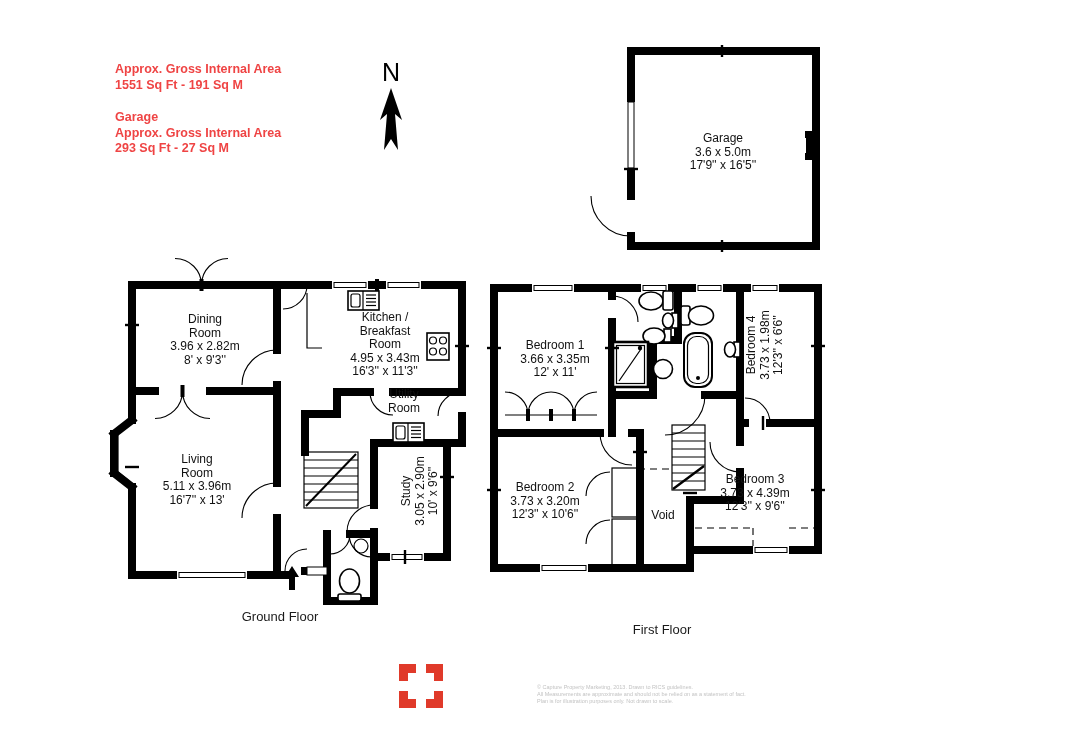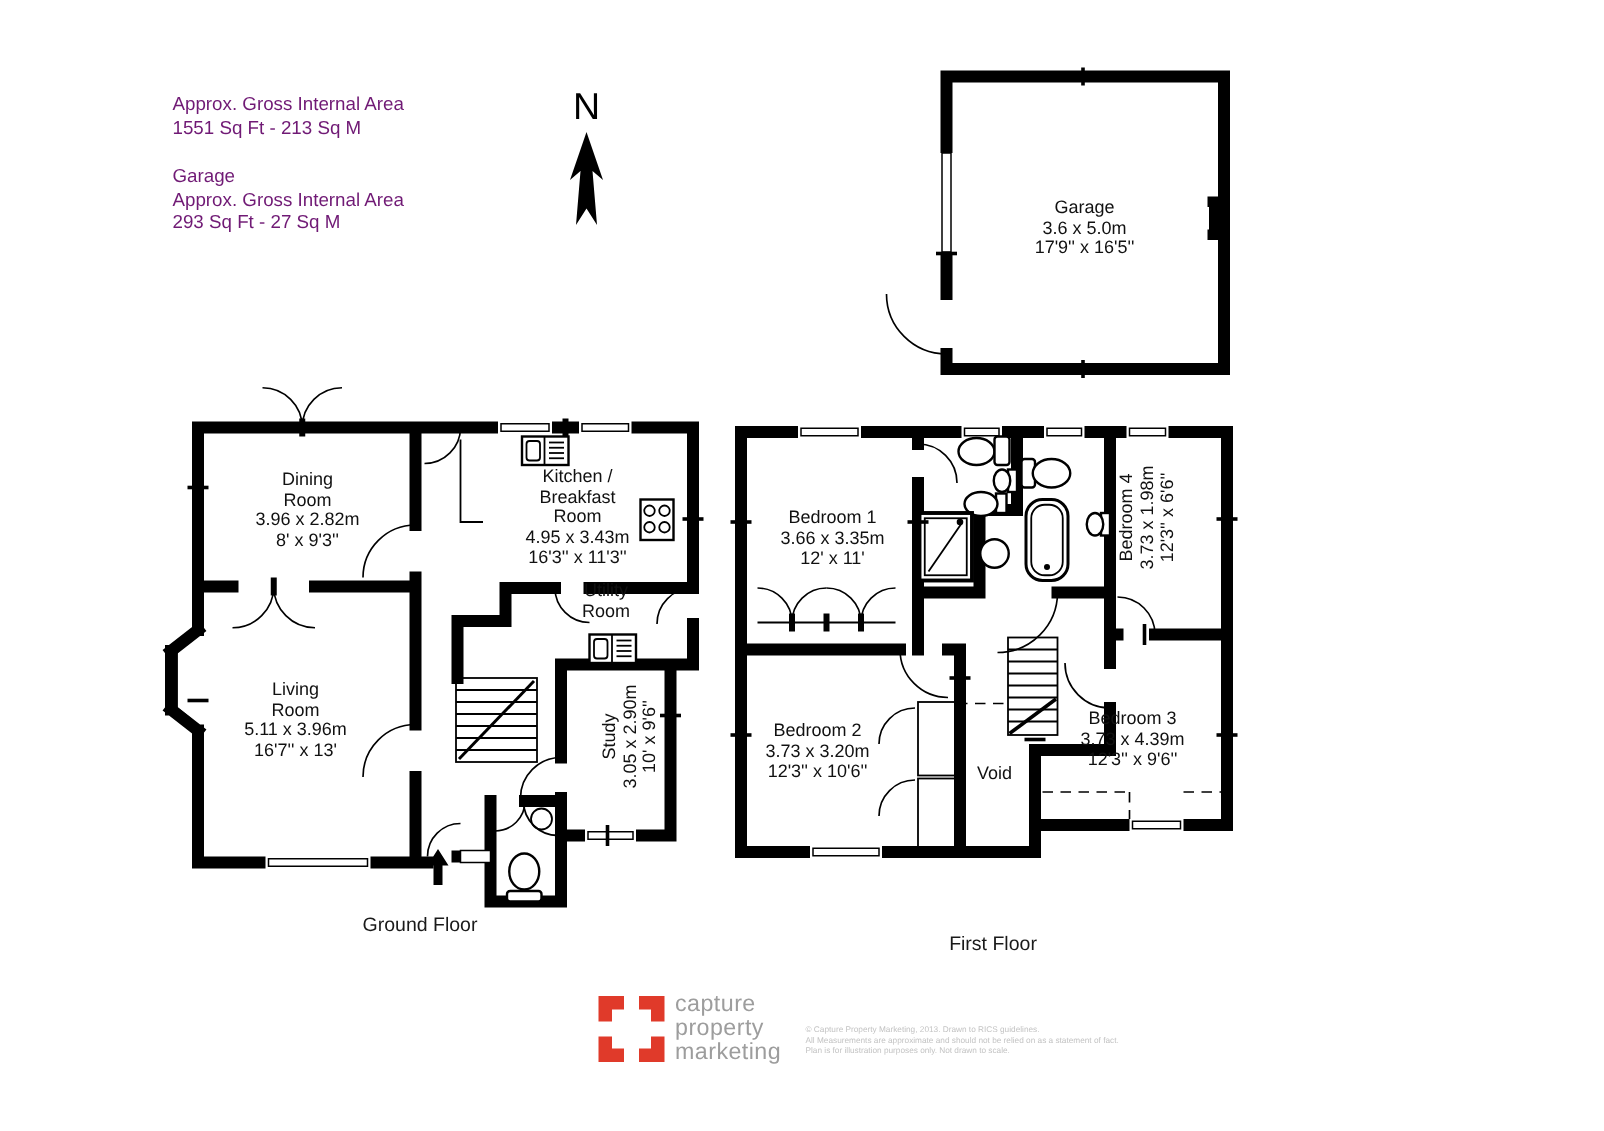--- a/index.html
+++ b/index.html
@@ -13,21 +13,21 @@
   .winclear{fill:#fff;stroke:none;}
   .fix{stroke:#000;stroke-width:1.6;fill:#fff;}
   .fixbold{stroke:#000;stroke-width:2.6;fill:#fff;}
   .tick{stroke:#000;stroke-width:2.4;}
   .stub{stroke:#000;stroke-width:4;}
   .dash{stroke:#000;stroke-width:1.1;fill:none;stroke-dasharray:7 5;}
   .lbl{position:absolute;transform:translate(-50%,-50%);text-align:center;
        font-size:12px;line-height:13.5px;color:#111;white-space:nowrap;}
   .lbl.rot{transform:translate(-50%,-50%) rotate(-90deg);}
   .caption{position:absolute;transform:translate(-50%,-50%);font-size:13px;color:#1a1a1a;white-space:nowrap;}
-  .info{position:absolute;font-size:12.5px;line-height:15.5px;color:#701a75;}
+  .info{position:absolute;font-size:12.5px;line-height:15.5px;color:#ef4444;font-weight:bold;}
   .north-n{position:absolute;transform:translate(-50%,-50%);font-size:25px;color:#000;}
   .brand-words{position:absolute;font-size:15.5px;line-height:16px;color:#9d9d9d;letter-spacing:.3px;}
   .disclaimer{position:absolute;font-size:5.5px;line-height:7px;color:#c3c3c3;}
 </style>
 </head>
 <body>
 
 <div id="canvas">
 
 <svg id="plan-svg" width="1069" height="754" viewBox="0 0 1069 754">
@@ -294,21 +294,21 @@
   <g transform="translate(399,664)" fill="#e03a2a">
     <path d="M0,0 H17 V9 H9 V17 H0 Z"></path>
     <path d="M27,0 H44 V17 H35 V9 H27 Z"></path>
     <path d="M0,27 H9 V35 H17 V44 H0 Z"></path>
     <path d="M35,27 H44 V44 H27 V35 H35 Z"></path>
   </g>
 </svg>
 
 <div class="info" style="left:115px;top:62px;">
   <div>Approx. Gross Internal Area</div>
-  <div>1551 Sq Ft  -  213 Sq M</div>
+  <div>1551 Sq Ft  -  191 Sq M</div>
 </div>
 <div class="info" style="left:115px;top:110px;">
   <div>Garage</div>
   <div>Approx. Gross Internal Area</div>
   <div>293 Sq Ft  - 27 Sq M</div>
 </div>
 <div class="north-n" style="left:391px;top:72px;">N</div>
 
 <div class="lbl" style="left:723px;top:152px;">
   <div>Garage</div>
@@ -365,24 +365,19 @@
   <div>3.73 x 4.39m</div>
   <div>12'3'' x 9'6''</div>
 </div>
 <div class="lbl" style="left:663px;top:516px;">
   <div>Void</div>
 </div>
 
 <div class="caption" style="left:280px;top:616px;">Ground Floor</div>
 <div class="caption" style="left:646px;top:629px;padding-left:32px;">First Floor</div>
 
-<div class="brand-words" style="left:450px;top:662px;">
-  <div>capture</div>
-  <div>property</div>
-  <div>marketing</div>
-</div>
 <div class="disclaimer" style="left:537px;top:684px;">
   <div>© Capture Property Marketing, 2013. Drawn to RICS guidelines.</div>
   <div>All Measurements are approximate and should not be relied on as a statement of fact.</div>
   <div>Plan is for illustration purposes only. Not drawn to scale.</div>
 </div>
 
 </div>
 
 </body></html>

